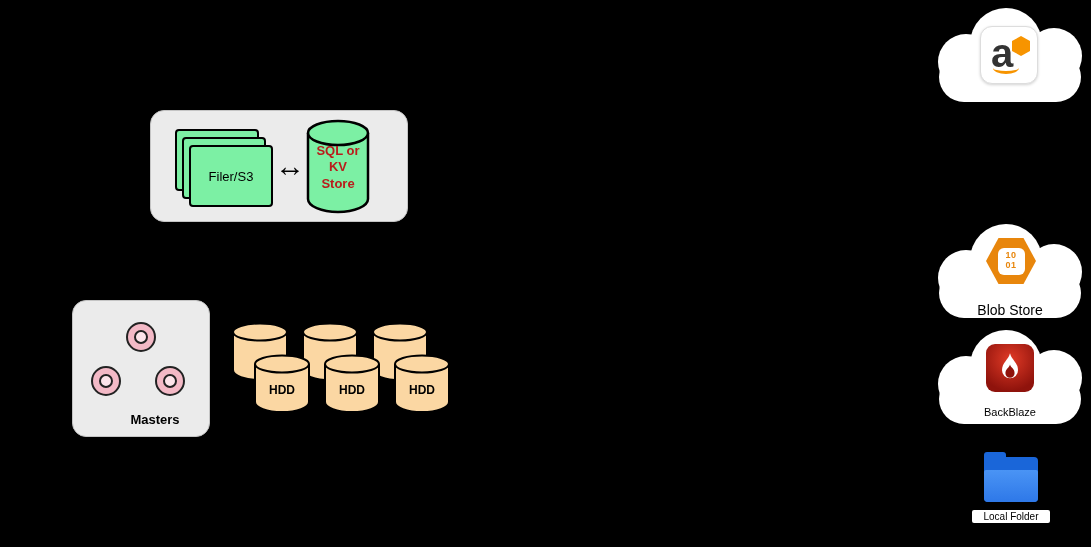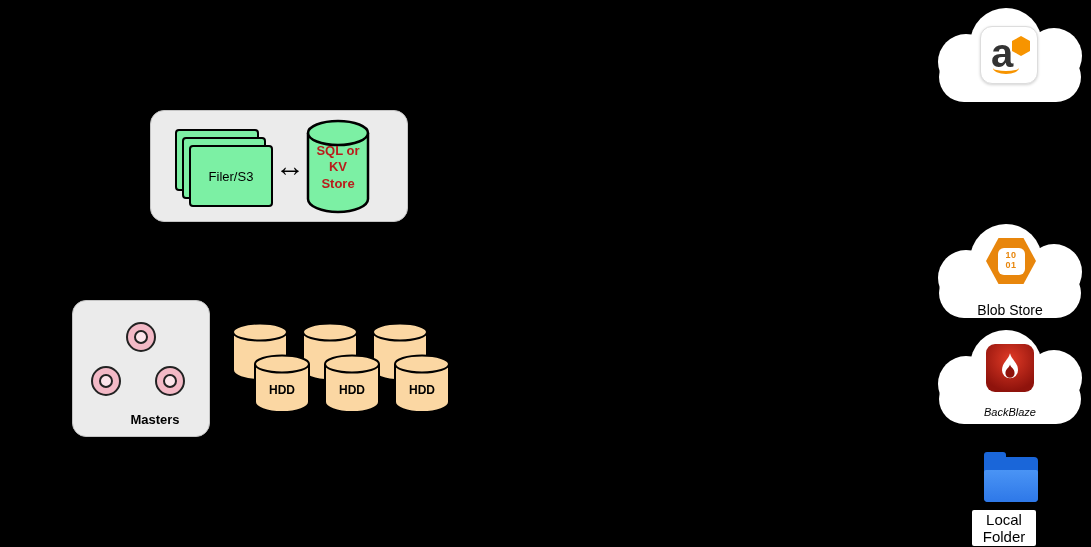--- a/index.html
+++ b/index.html
@@ -60,21 +60,21 @@
   .p3 { width:56px; height:56px; left:92px; top:22px; }
   .pbase { width:142px; height:50px; left:5px; top:46px; border-radius:25px; }
   .cloud-aws  { left:934px; top:6px;   }
   .cloud-gcs  { left:934px; top:112px; }
   .cloud-blob { left:934px; top:222px; }
   .cloud-bb   { left:934px; top:328px; }
 
   .cloud-label { position:absolute; left:0; width:100%; text-align:center; color:#000; white-space:pre-line; }
   .gcs-label  { top:72px; font-size:10px; font-weight:bold; color:#666; line-height:1.25; }
   .blob-label { top:80px; font-size:14px; }
-  .bb-label   { top:78px; font-size:11px;font-style:italic; }
+  .bb-label   { top:78px; font-size:11px; }
 
   
   .aws-tile { position:absolute; left:46px; top:20px; width:58px; height:58px; background:#fff;
               border:1px solid #ddd; border-radius:12px; box-shadow:0 1px 3px rgba(0,0,0,.18); }
   .aws-a { position:absolute; left:10px; top:0; height:58px; line-height:52px;
            font-size:40px; font-weight:bold; color:#333; }
   .aws-cube { position:absolute; right:7px; top:9px; width:18px; height:20px; background:#f79400;
               clip-path:polygon(50% 0,100% 25%,100% 75%,50% 100%,0 75%,0 25%); }
   .aws-smile { position:absolute; left:12px; bottom:9px; width:26px; height:12px;
                border-bottom:3px solid #f79400; border-radius:50%; }
@@ -100,22 +100,22 @@
   .bb-flame { width:28px; height:32px; }
 
   
   .folder { position:absolute; left:984px; top:452px; width:54px; height:50px; }
   .folder-back { position:absolute; left:0; top:5px; width:54px; height:45px; background:#1a66d9;
                  border-radius:2px 4px 4px 4px; }
   .folder-back::before { content:""; position:absolute; top:-5px; left:0; width:22px; height:7px;
                          background:#1a66d9; border-radius:3px 3px 0 0; }
   .folder-front { position:absolute; left:0; bottom:0; width:54px; height:32px;
                   background:linear-gradient(#4a94f5,#2e78e8); border-radius:2px 2px 4px 4px; }
-  .folder-label { position:absolute; left:972px; top:510px; width:64px; text-align:center;
-                  font-size:15px; color:#000; background:#fff; border-radius:2px; padding:1px 0; }
+  .folder-label { position:absolute; left:972px; top:510px; width:78px; text-align:center;
+                  font-size:10px; color:#000; background:#fff; border-radius:2px; padding:1px 0; }
 </style>
 </head>
 <body>
 
 <div id="canvas">
 
   <div class="panel filer-panel">
     <div class="stack">
       <div class="card back"></div>
       <div class="card mid"></div>

